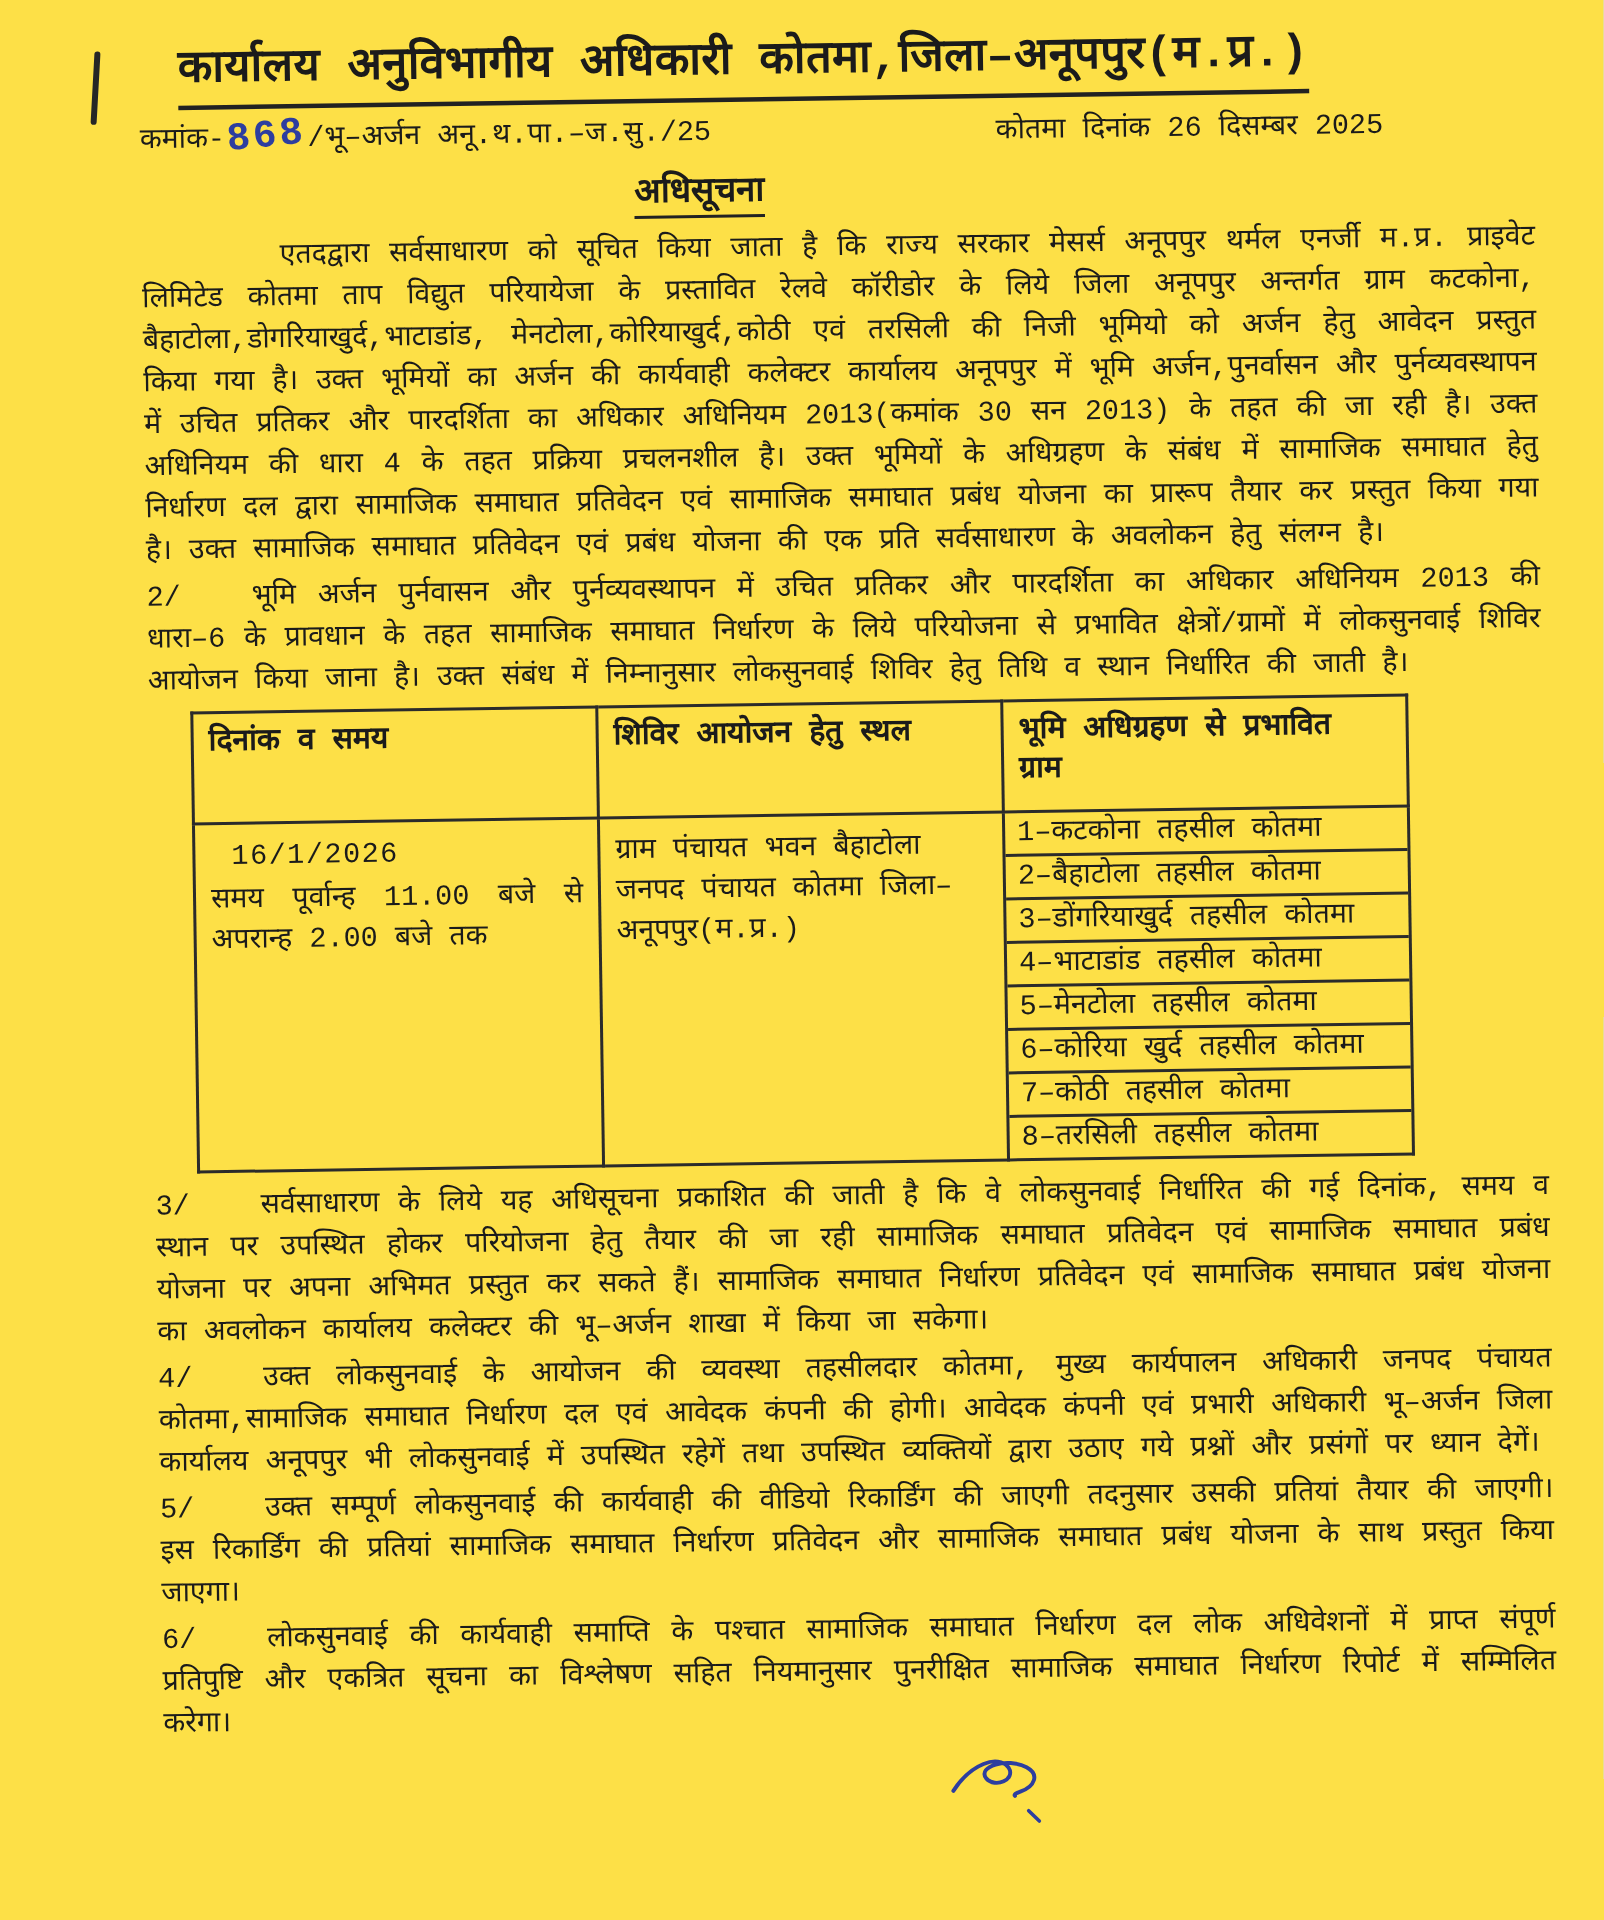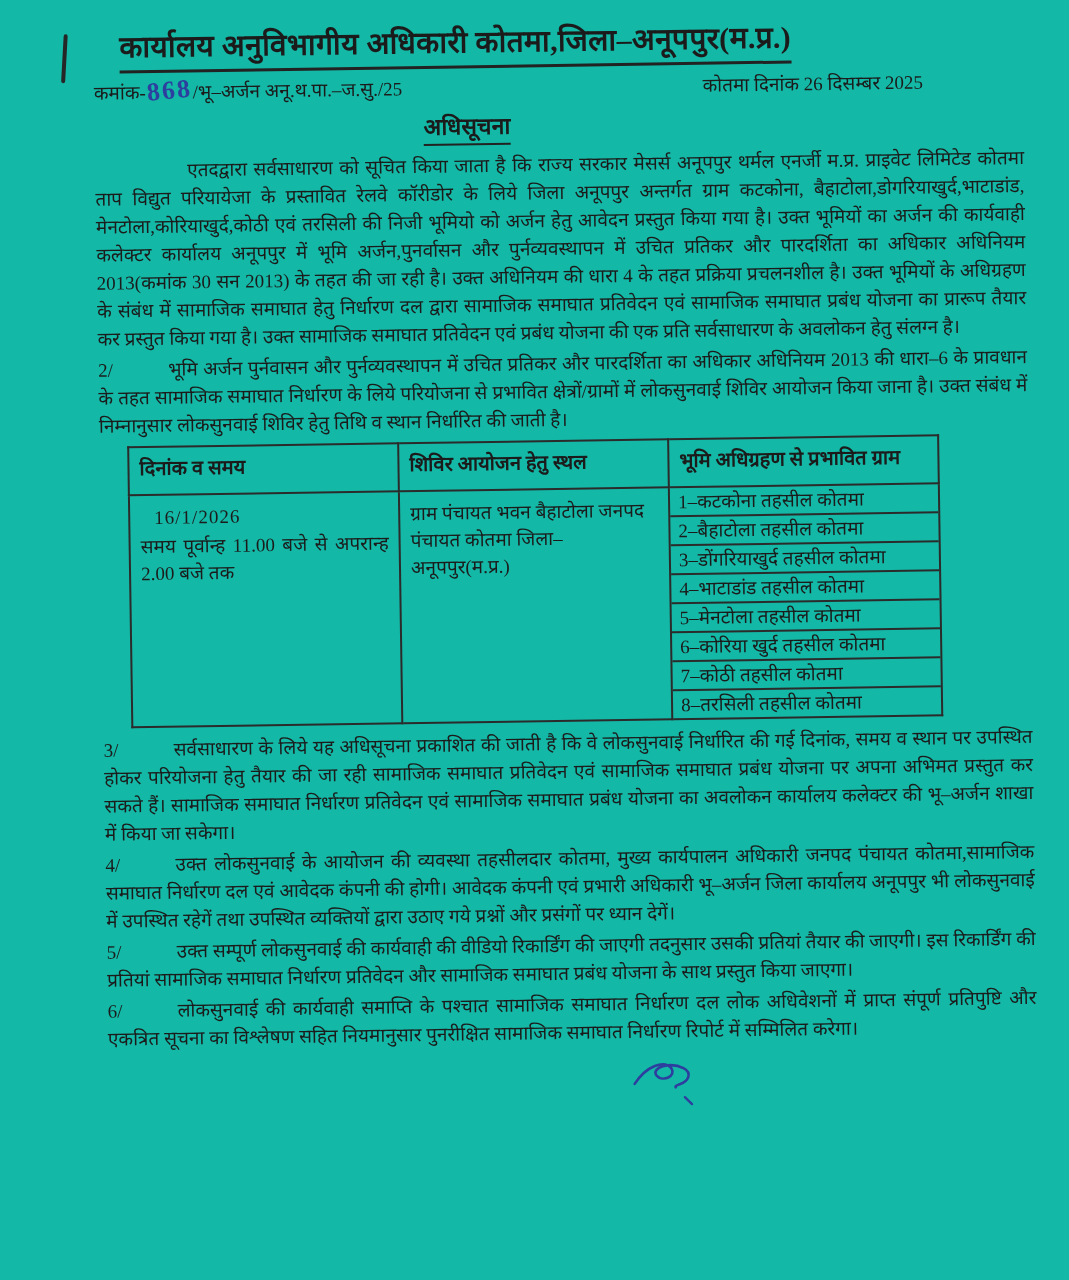--- a/index.html
+++ b/index.html
@@ -1,22 +1,22 @@
 <!DOCTYPE html>
 <html lang="hi"><head>
 <meta charset="utf-8">
 <style>
   html,body{margin:0;padding:0;background:#d9d9d6;}
   .page{
     position:relative;
     width:1069px;height:1280px;
     margin:0 auto;
-    background:#14b8a6;
+    background:#fde047;
     overflow:hidden;
-    font-family:Liberation Serif, serif;
+    font-family:Liberation Mono, monospace;
     color:#1b1b1b;
   }
   .skew{transform:rotate(-0.85deg);transform-origin:52% 45%;}
   .pen-mark{
     position:absolute;left:69px;top:27px;width:4px;height:49px;
     background:#262626;border-radius:3px;transform:rotate(4deg);
   }
   
   .header{padding-top:24px;}
   .title-wrap{margin-left:126px;}

